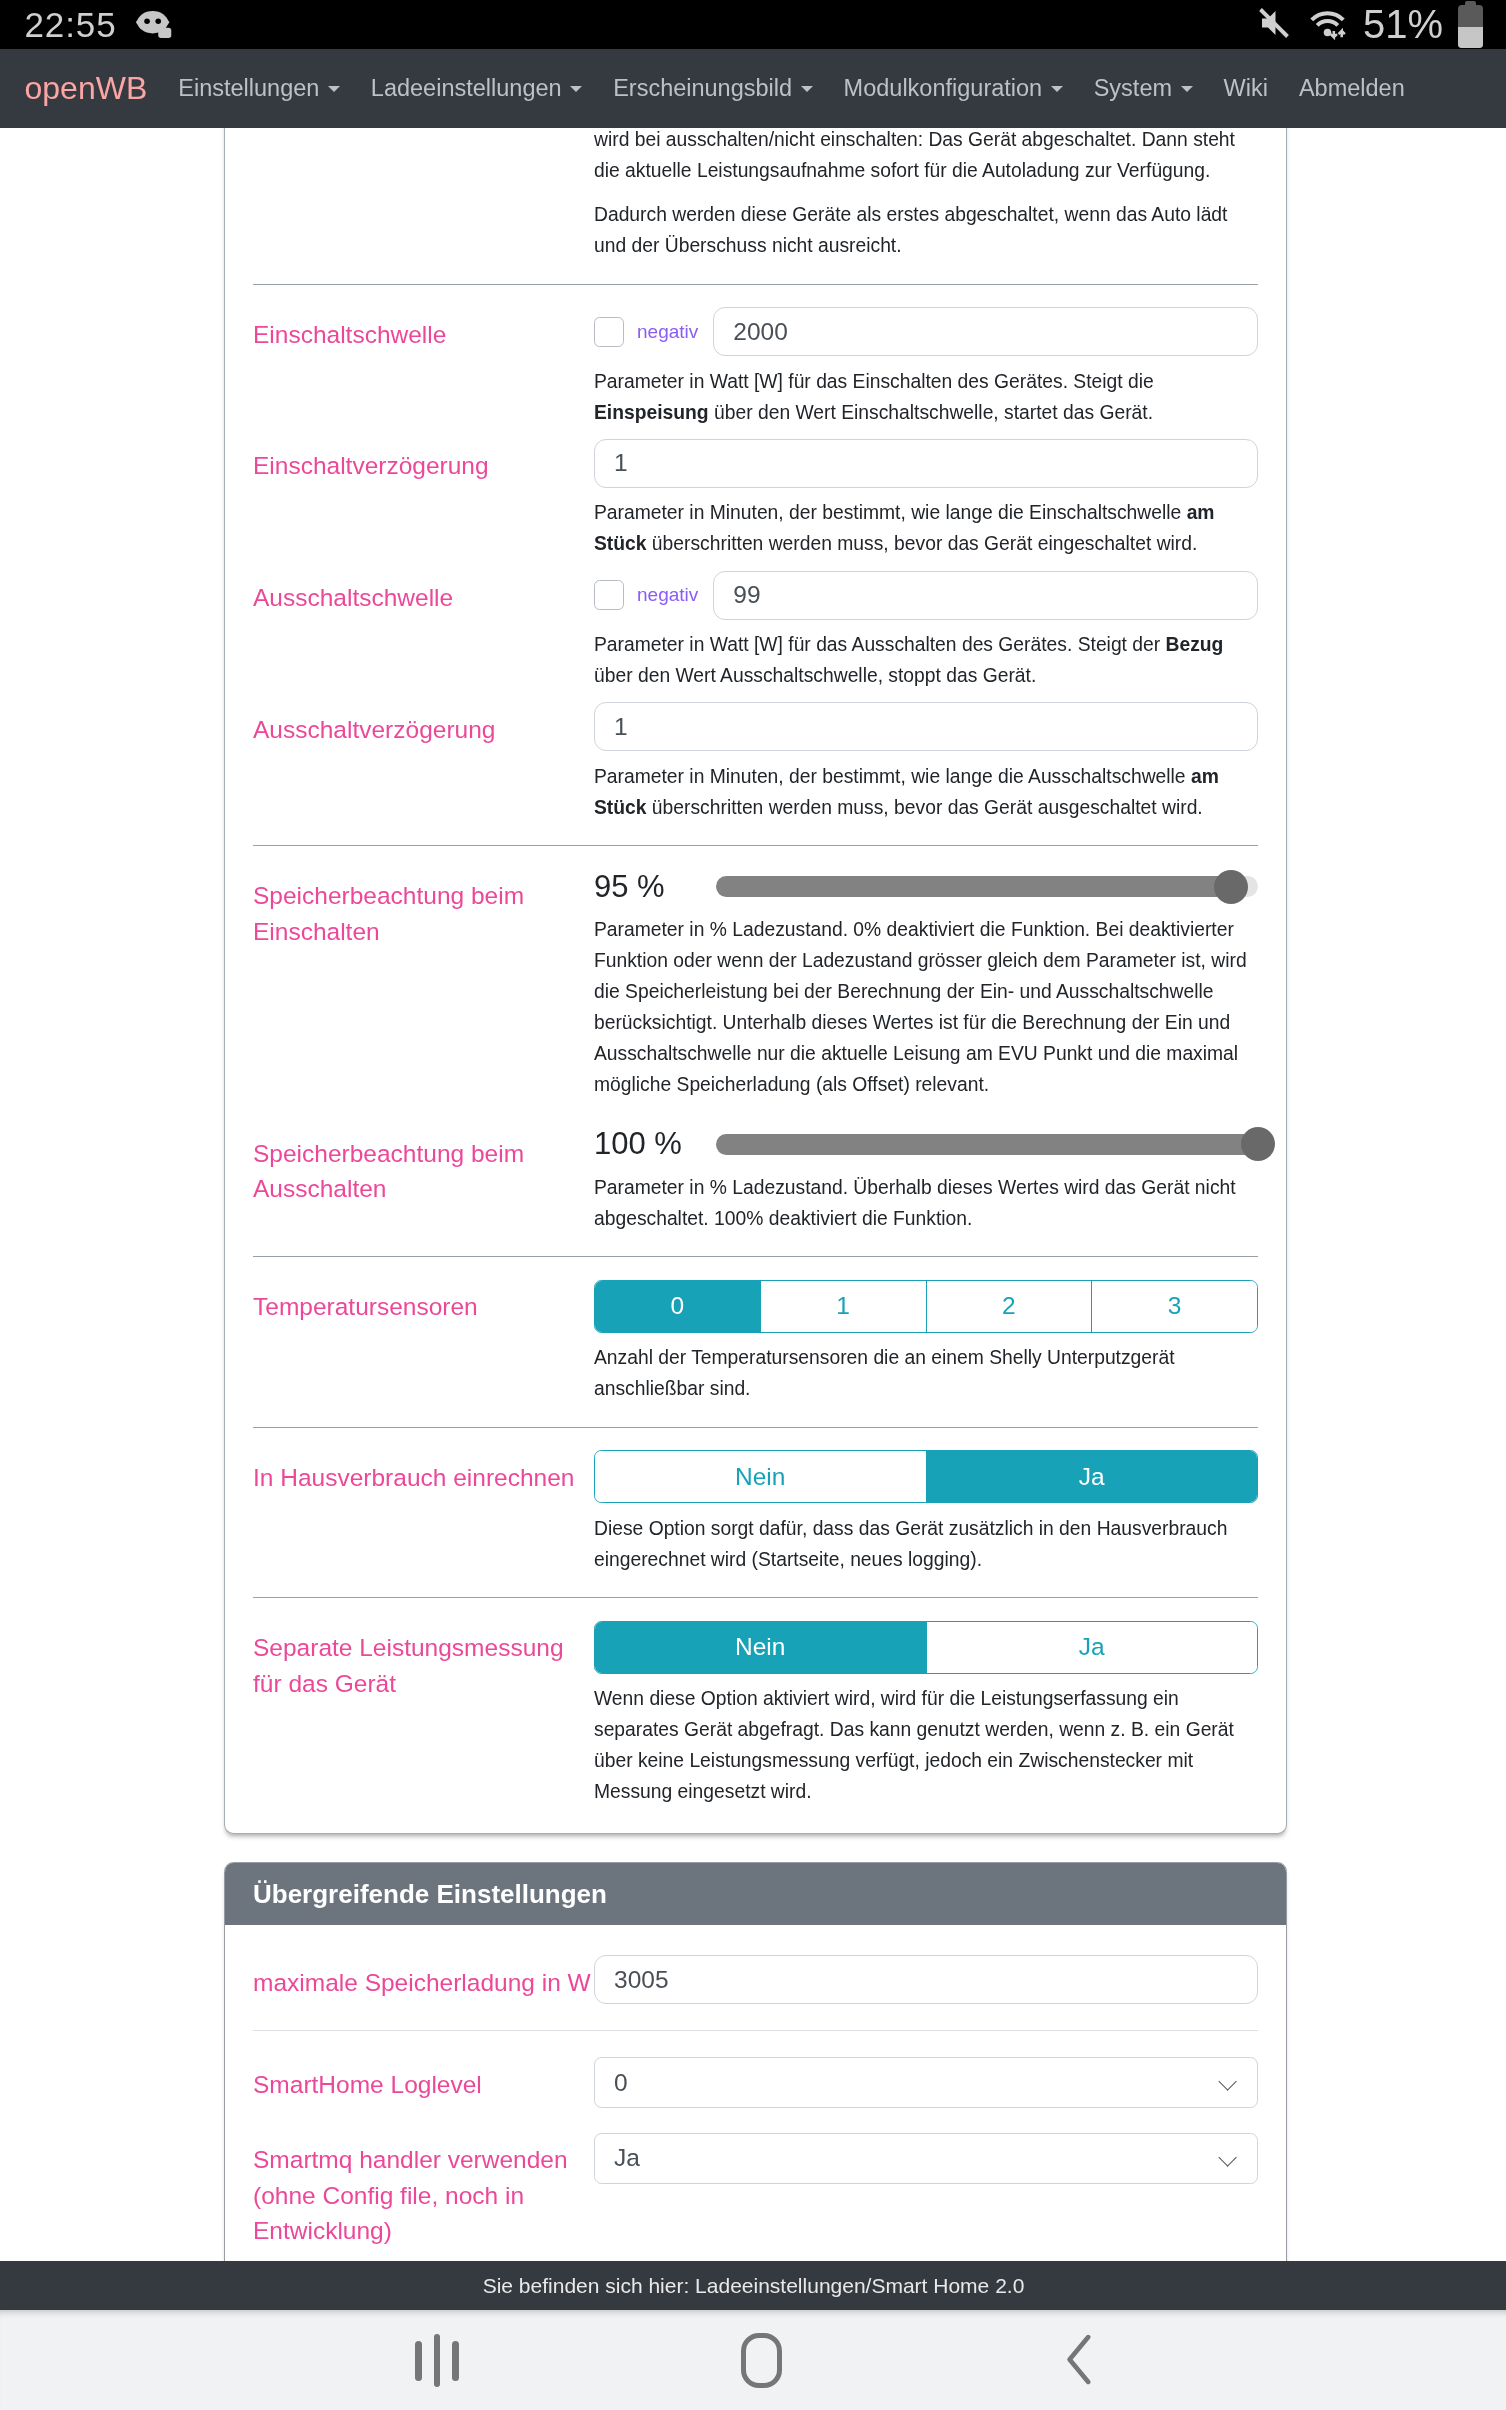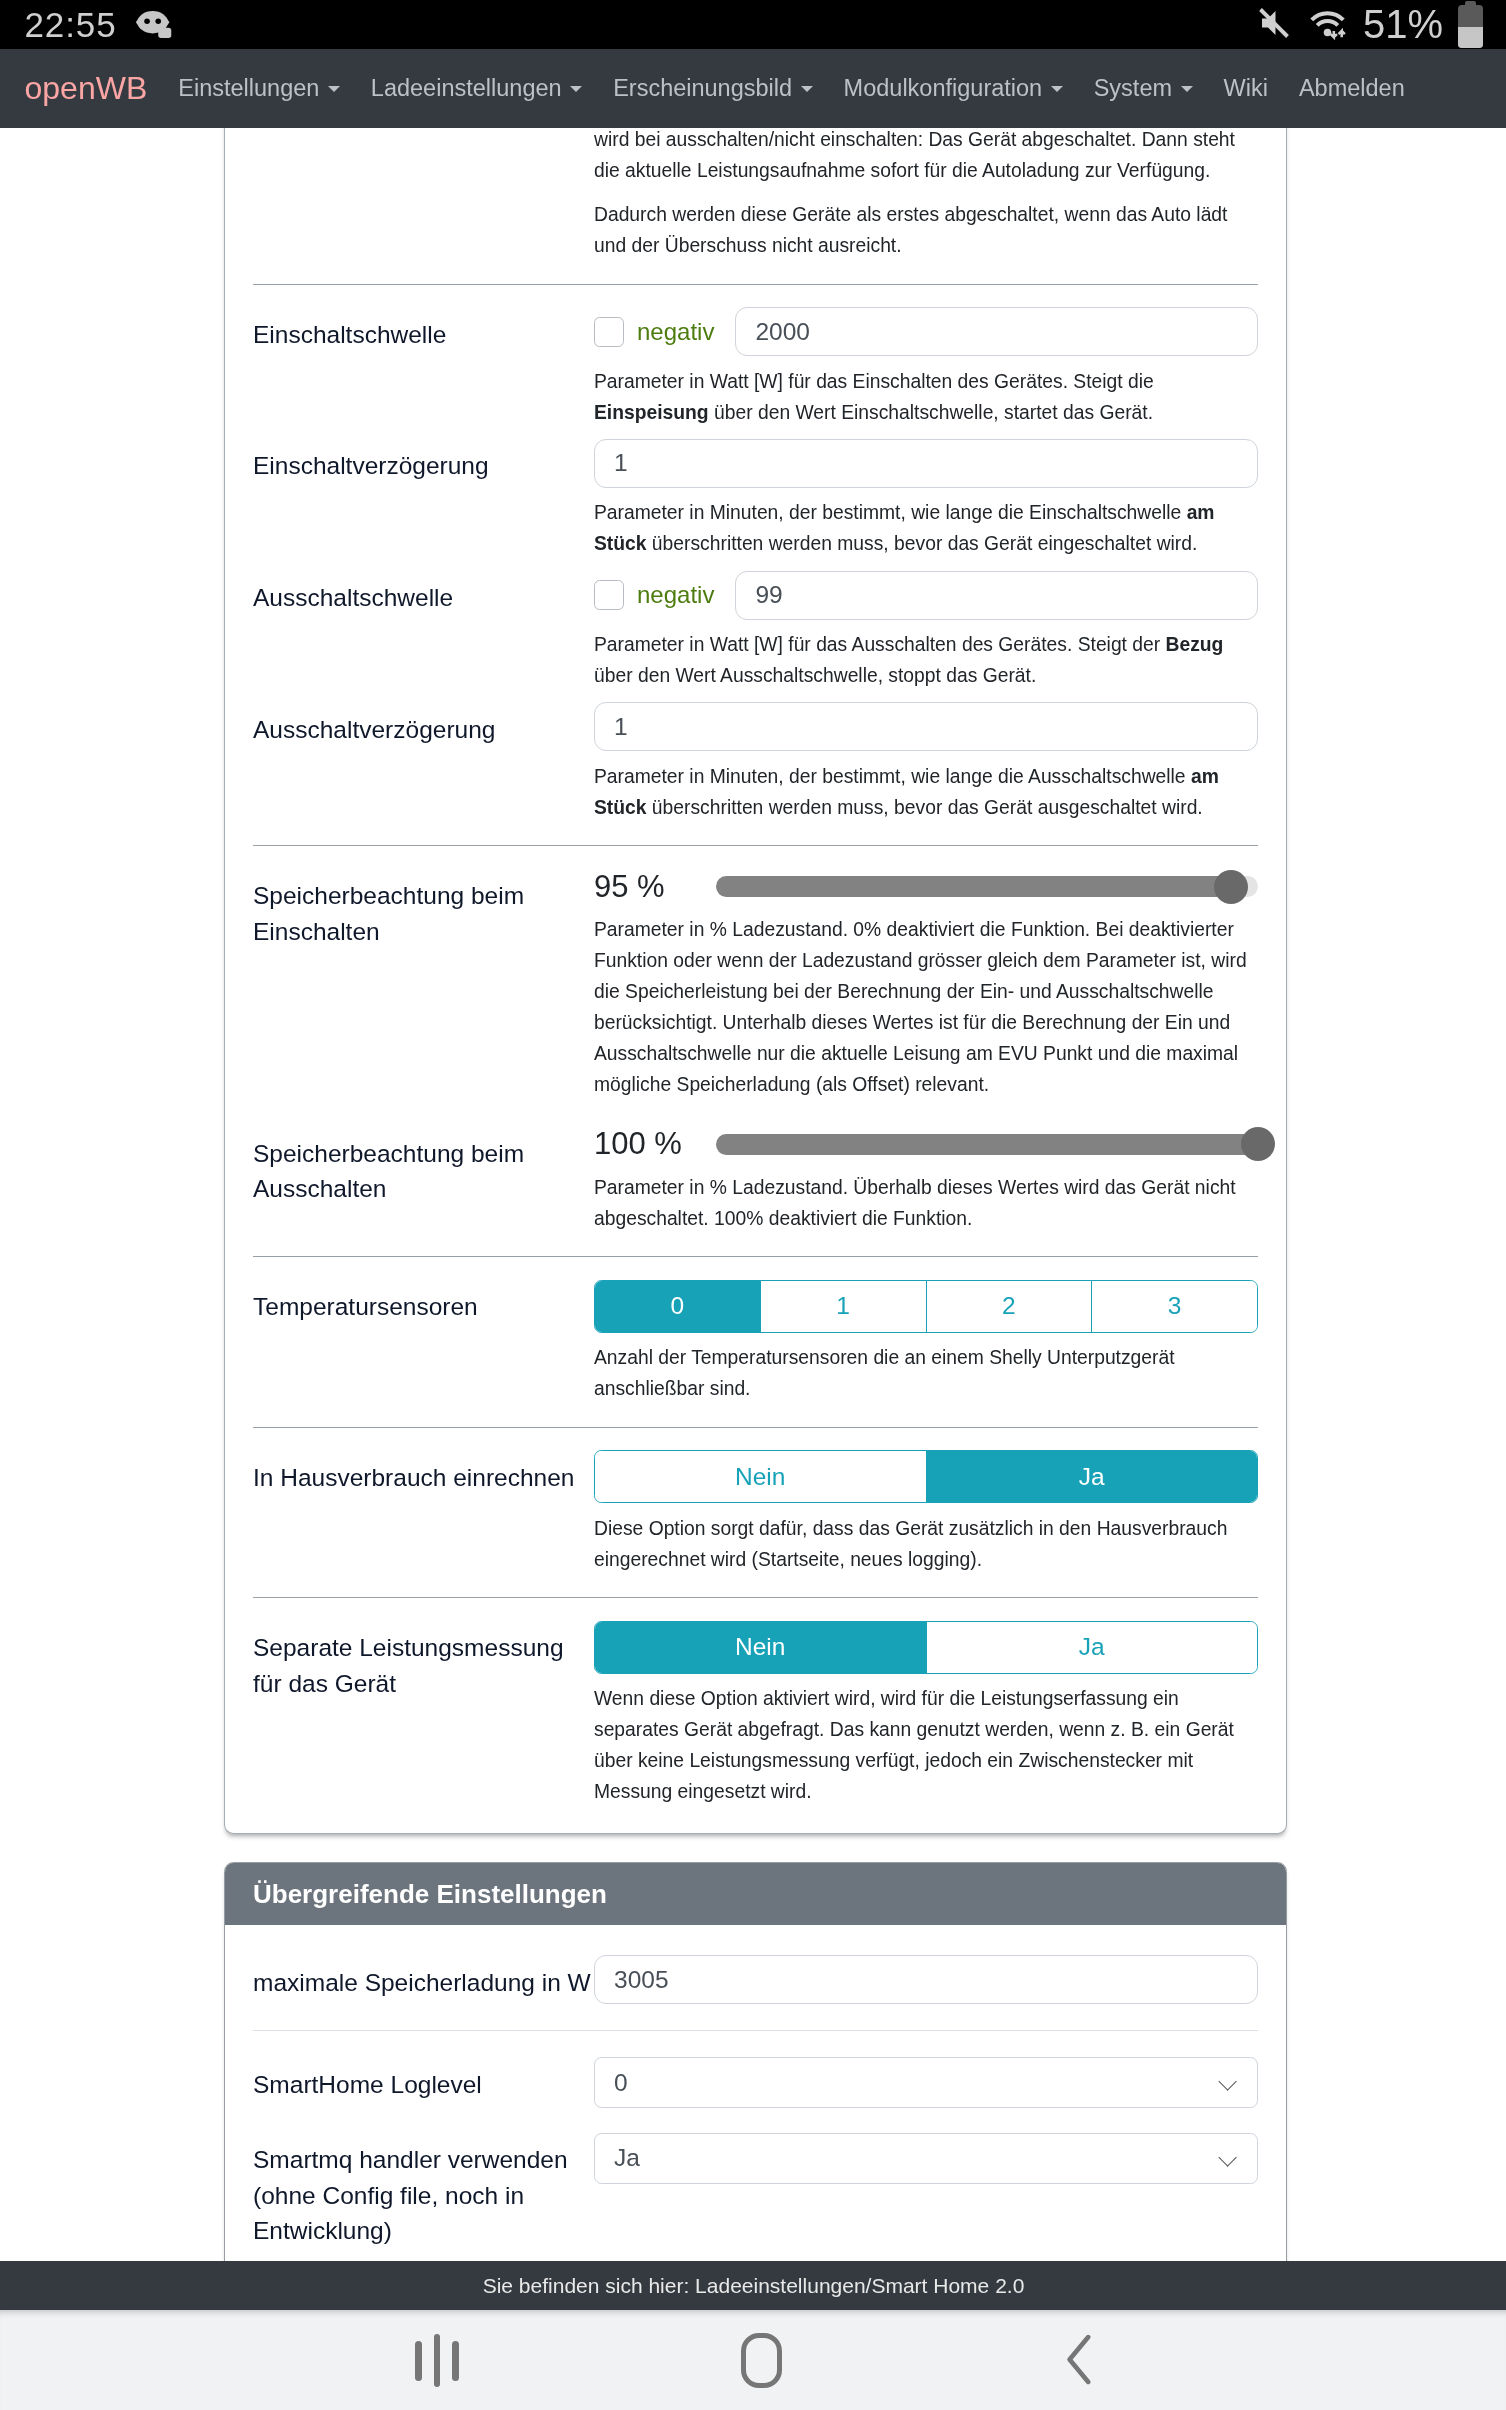--- a/index.html
+++ b/index.html
@@ -29,31 +29,31 @@
          box-shadow:0 4.7px 5.6px -2.8px rgba(0,0,0,.35);margin-top:-21px;padding:17px 28px 26px;}
   .card2{border:1.9px solid #979da3;border-radius:9.4px;overflow:hidden;margin-top:28px;
          box-shadow:0 4.7px 5.6px -2.8px rgba(0,0,0,.3);}
   .card2-body{padding:0 28px 40px;}
   .card2-header{background:#6c757d;color:#fff;font-weight:bold;font-size:26px;height:62px;display:flex;align-items:center;padding:0 28px;}
 
   .hr{border:none;border-top:1.9px solid #99a0a6;margin:22.6px 0;}
   .hr-light{border:none;border-top:0.9px solid #dcdfe3;margin:26px 0;}
 
   .frow{display:flex;}
-  .flabel{width:341px;min-width:341px;font-size:24.5px;color:#0f172a;line-height:1.45;padding-top:9.4px;}
+  .flabel{width:341px;min-width:341px;font-size:24.5px;color:#ec4899;line-height:1.45;padding-top:9.4px;}
   .fctrl{flex:1;min-width:0;}
   .intro{margin-left:341px;}
   .help{font-size:19.3px;color:#212529;line-height:31px;margin-top:9.4px;}
   .intro p{font-size:19.3px;color:#212529;line-height:31px;margin:0 0 13px;}
 
   .ctl-line{display:flex;align-items:center;}
   .tinput{flex:1;height:49px;box-sizing:border-box;border:1.9px solid #ced4da;border-radius:12px;
           font-size:24.5px;color:#495057;padding:0 19px;font-family:inherit;background:#fff;min-width:0;}
   .cb{width:28px;height:28px;border:1.9px solid #b6bcc2;border-radius:5.6px;background:#fff;margin-right:13px;flex:none;}
-  .cb-label{font-size:24px;color:#4d7c0f;margin-right:21px;}
+  .cb-label{font-size:19px;color:#8b5cf6;margin-right:15px;}
 
   .fgroup{margin-bottom:11.3px;}
 
   
   .slider-line{display:flex;align-items:center;}
   .slider-val{width:122px;font-size:31px;color:#212529;}
   .slider{flex:1;height:21px;border-radius:10.4px;background:#e4e4e4;position:relative;}
   .slider-fill{height:100%;border-radius:10.4px;background:#828282;width:0;}
   .slider-thumb{width:34px;height:34px;border-radius:50%;background:#696969;position:absolute;top:-6.6px;transform:translateX(-50%);}
 

